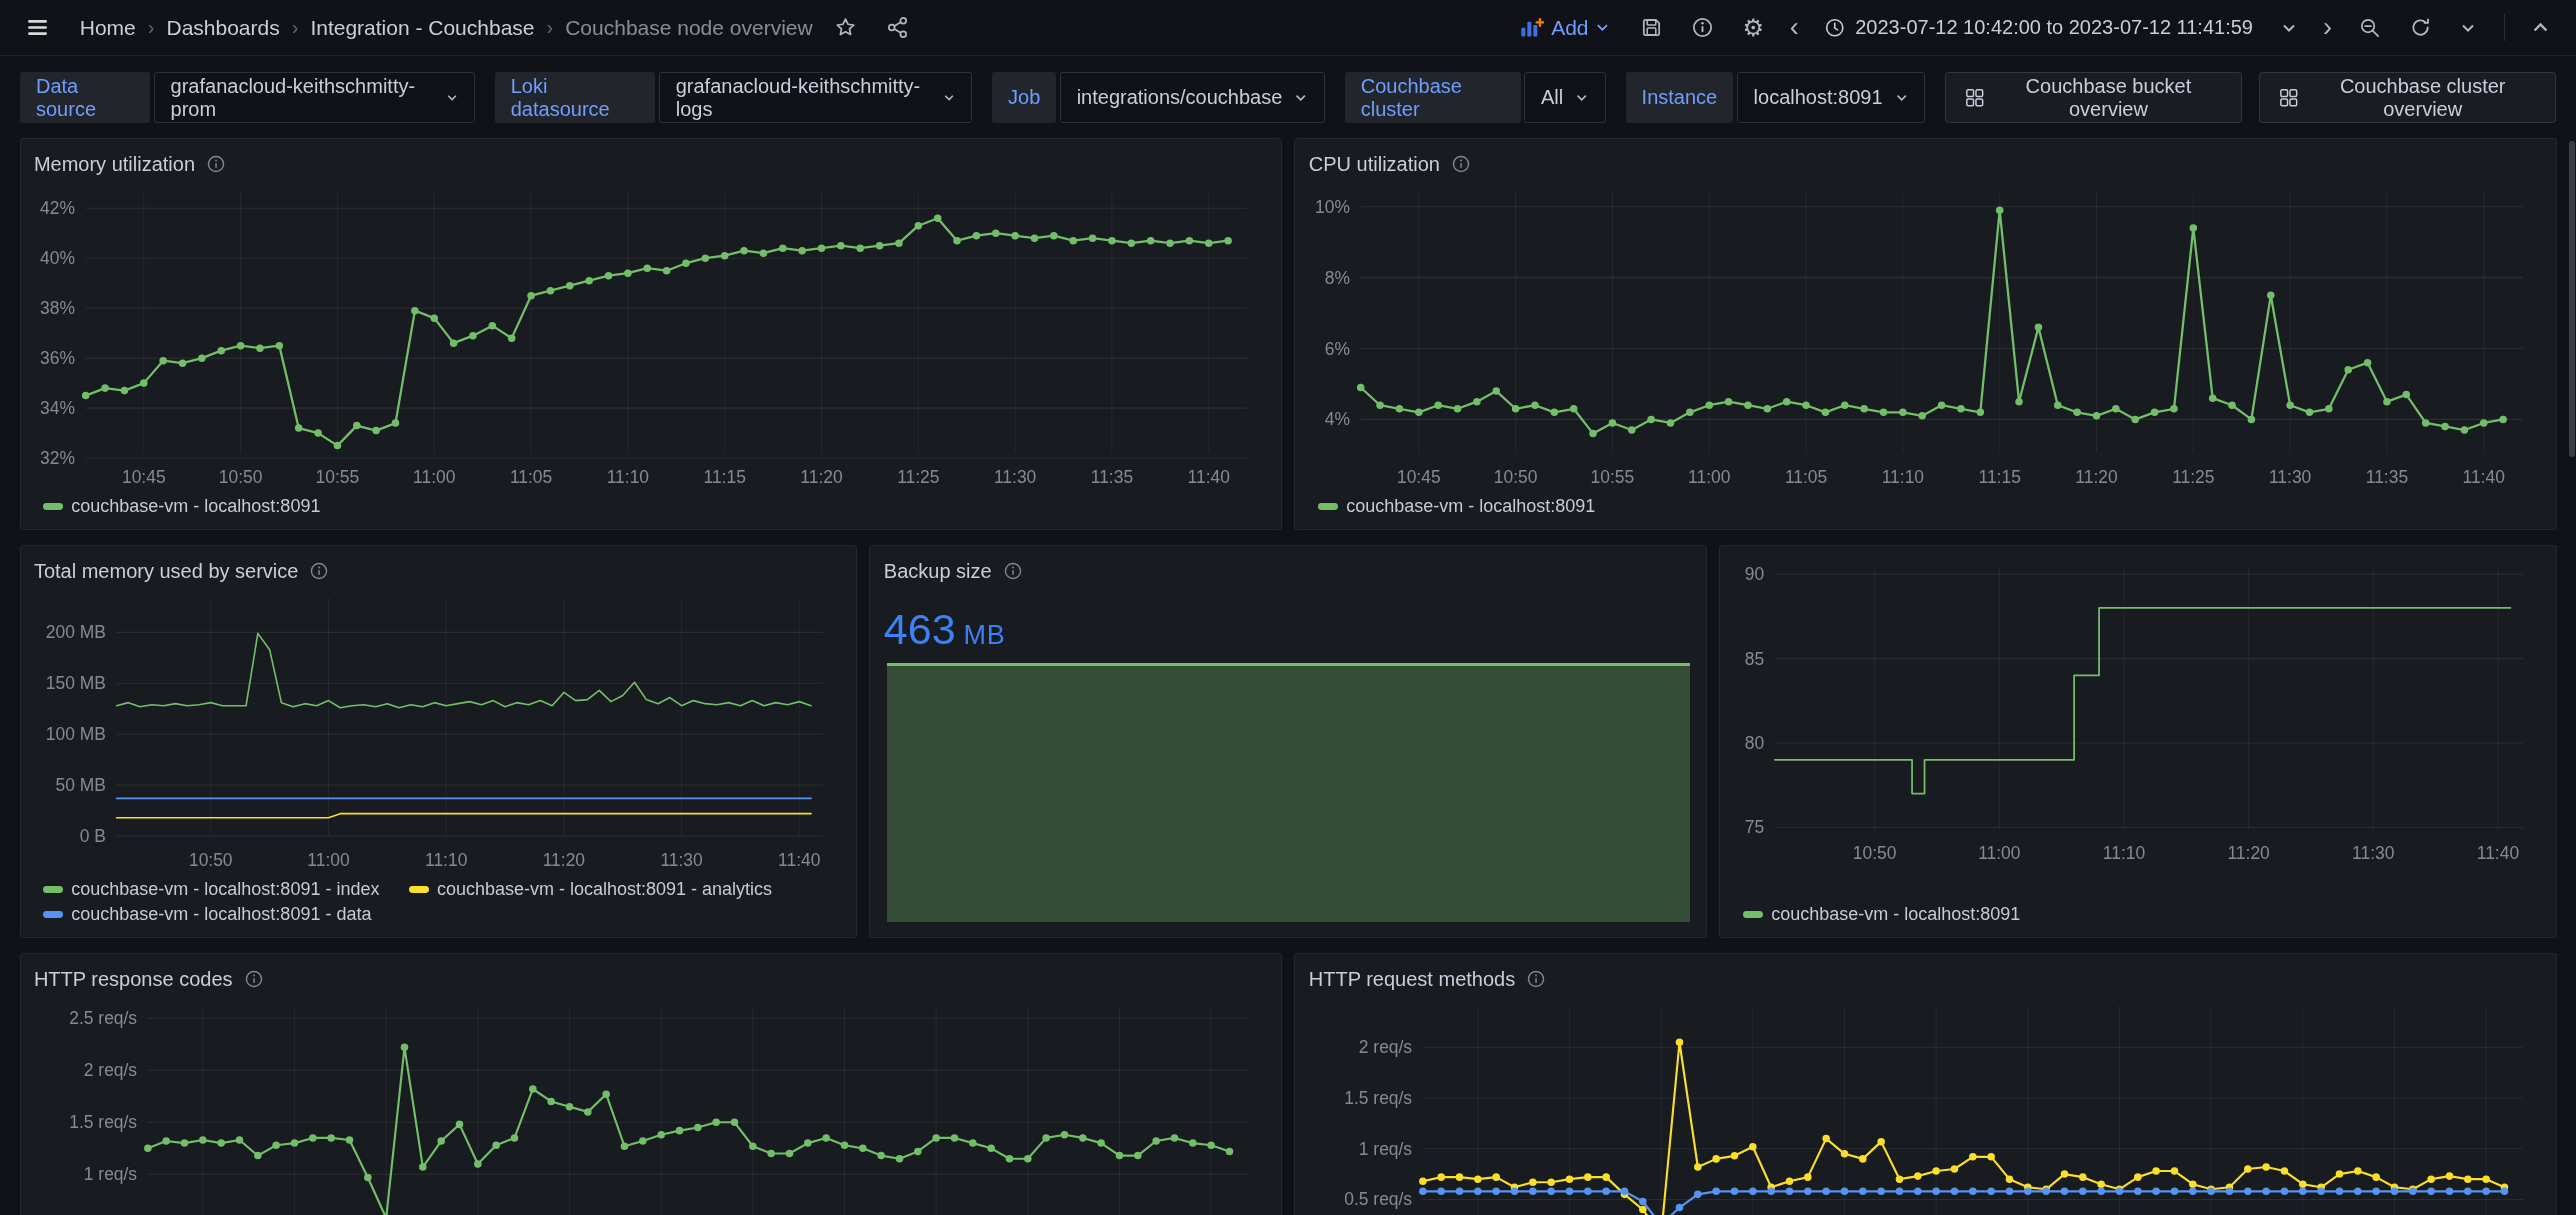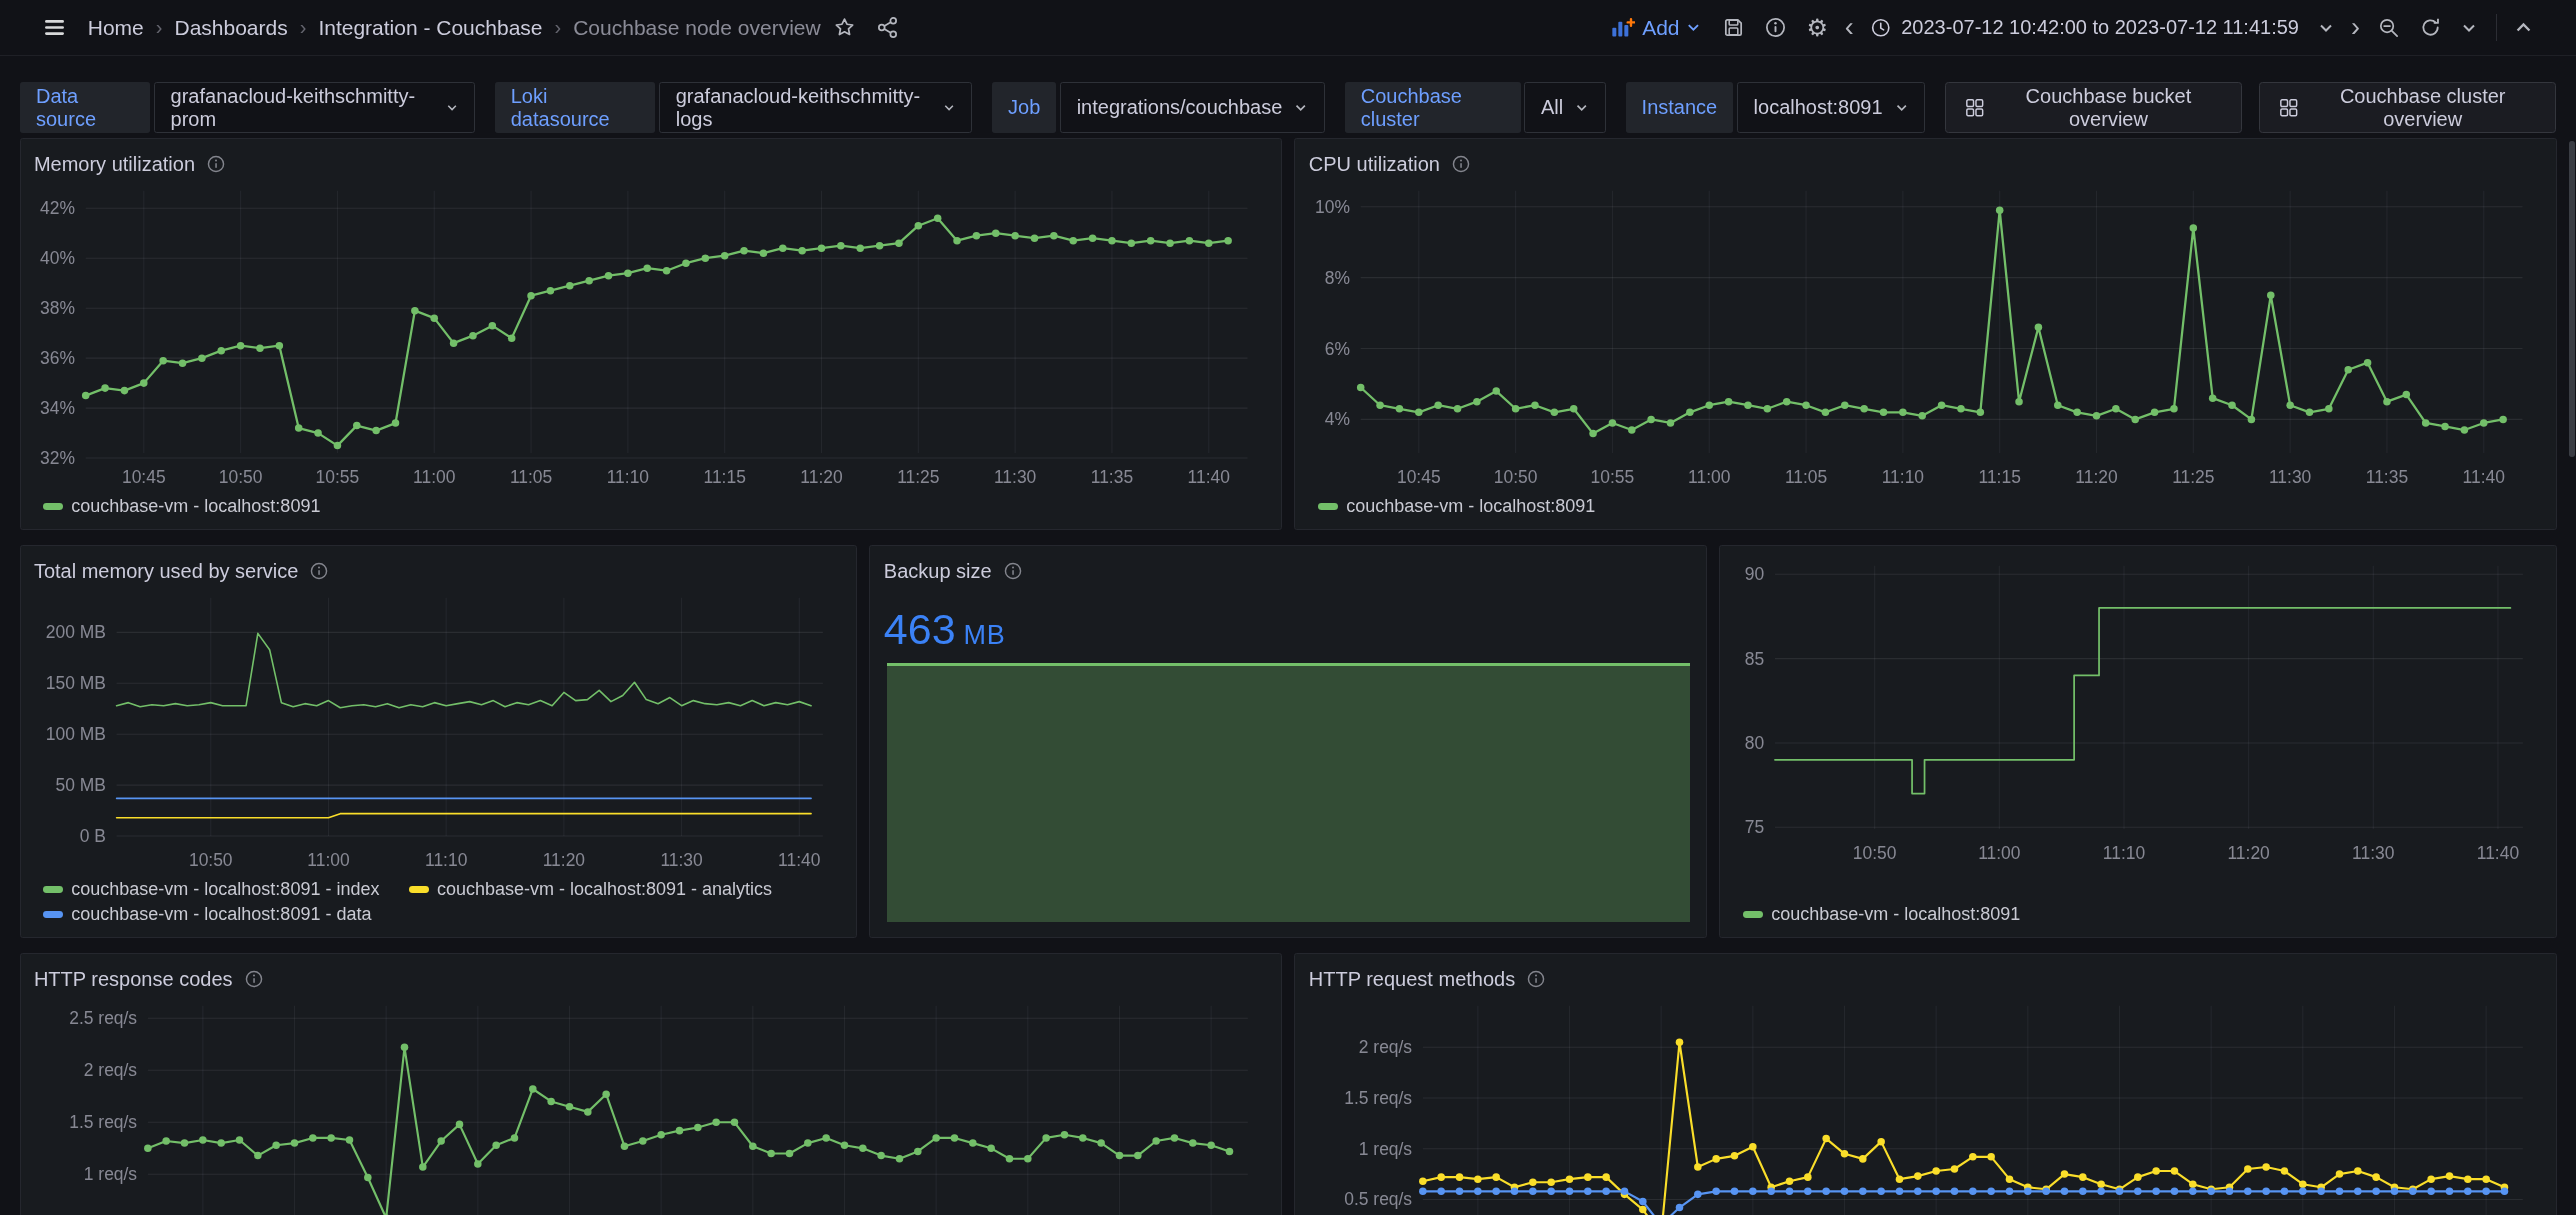--- a/index.html
+++ b/index.html
@@ -1,33 +1,33 @@
 <!DOCTYPE html>
 <html style="font-size:10.7px"><head>
 <meta charset="utf-8">
 <style>
   * { margin:0; padding:0; box-sizing:border-box; }
   html,body { width:2576px; height:1215px; overflow:hidden; background:#111217;
     font-family:"Liberation Sans", sans-serif; color:#CCCCDC; }
   .nav { position:absolute; left:0; top:0; right:0; height:56px; display:flex; align-items:center;
-    padding:0 36px; gap:6px; border-bottom:0.7px solid rgba(204,204,220,0.08); background:#111217; }
+    padding:0 19px; gap:15px; border-bottom:0.7px solid rgba(204,204,220,0.08); background:#111217; }
   .icon-btn { display:flex; align-items:center; justify-content:center; background:none; border:none;
     color:#b5b7bf; cursor:pointer; padding:6.7px; border-radius:2.7px; }
   .crumbs { display:flex; align-items:center; gap:12px; margin-left:9.4px; font-size:21px; }
   .crumb { color:#CCCCDC; cursor:pointer; }
   .crumb.current { color:rgba(204,204,220,0.65); }
   .crumb-sep { color:rgba(204,204,220,0.45); font-size:20px; }
   .spacer { flex:1; }
   .add-btn { display:flex; align-items:center; gap:6.7px; color:#6E9FFF; font-size:21px; background:none; border:none; cursor:pointer; padding:5.4px 8px;justify-content:flex-end; }
   .timebtn { display:flex; align-items:center; gap:9.4px; font-size:20px; color:#CCCCDC; background:none; border:none; cursor:pointer; padding:5.4px 6.7px; }
   .navchev { font-size:27px; color:#b5b7bf; line-height:1; padding:0 4px; background:none; border:none; cursor:pointer; }
   .nav-divider { width:0.7px; height:27px; background:rgba(204,204,220,0.15); margin:0 5.4px; }
   .gear-glyph { font-size:24px; color:#b5b7bf; }
 
-  .submenu { position:absolute; left:0; top:67px; right:0; height:81px; display:flex; align-items:center;
+  .submenu { position:absolute; left:0; top:57px; right:0; height:81px; display:flex; align-items:center;
     padding:15px 20px; gap:20px;justify-content:space-between; }
   .pill { display:flex; align-items:stretch; gap:3.4px; height:51px; }
   .pill-label { display:flex; align-items:center; padding:0 16px; background:#22252B; color:#6E9FFF;
     font-size:20px; border-radius:2.7px; cursor:pointer; }
   .pill-value { display:flex; align-items:center; gap:12px; padding:0 16px; background:#111217;
     border:0.7px solid #2e3138; color:#CCCCDC; font-size:20px; border-radius:2.7px; cursor:pointer; }
   .dash-links { margin-left:auto; display:flex; gap:17.5px;border-radius:19px; }
   .link-btn { display:flex; align-items:center; gap:10.7px; height:51px; padding:0 19px; background:#1b1c22;
     border:0.7px solid #34363d; border-radius:3.4px; color:#CCCCDC; font-size:20px; cursor:pointer; }
 

